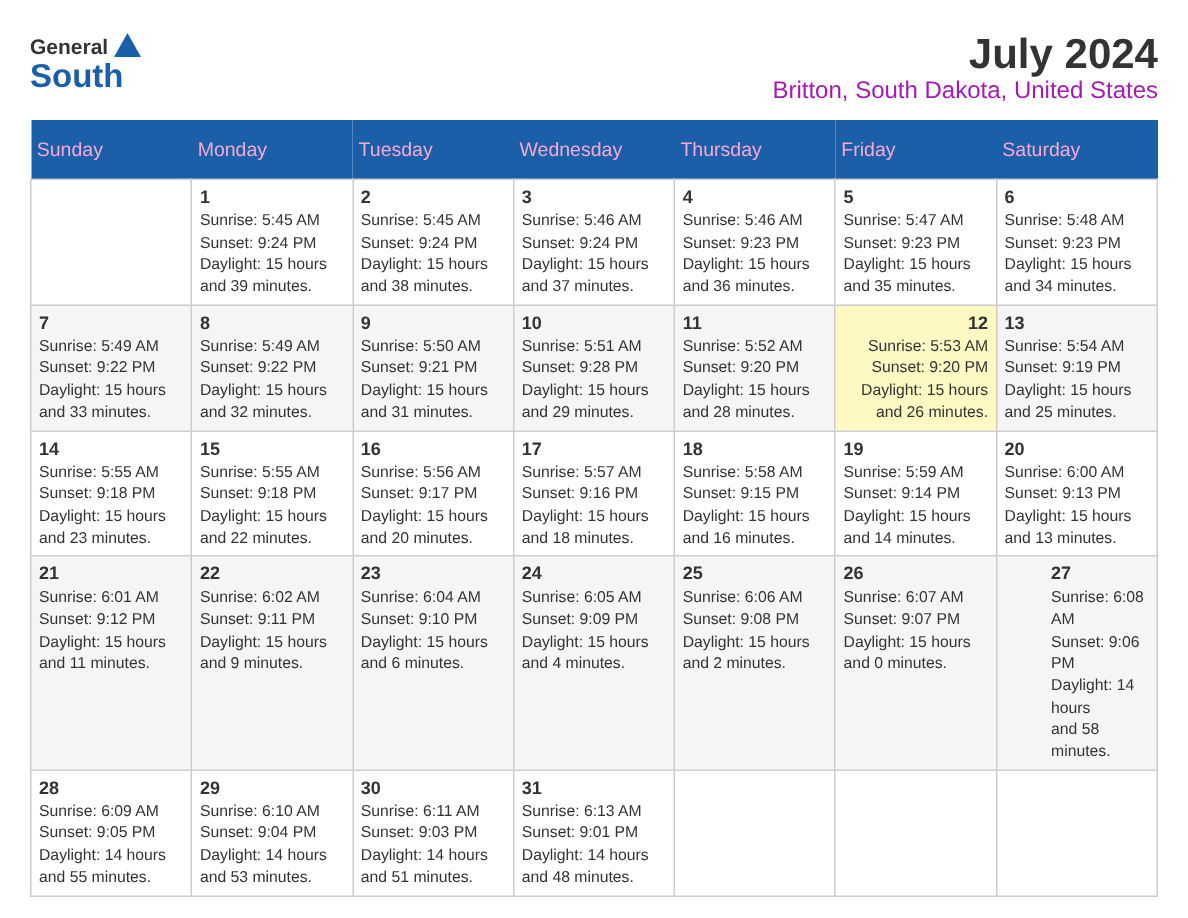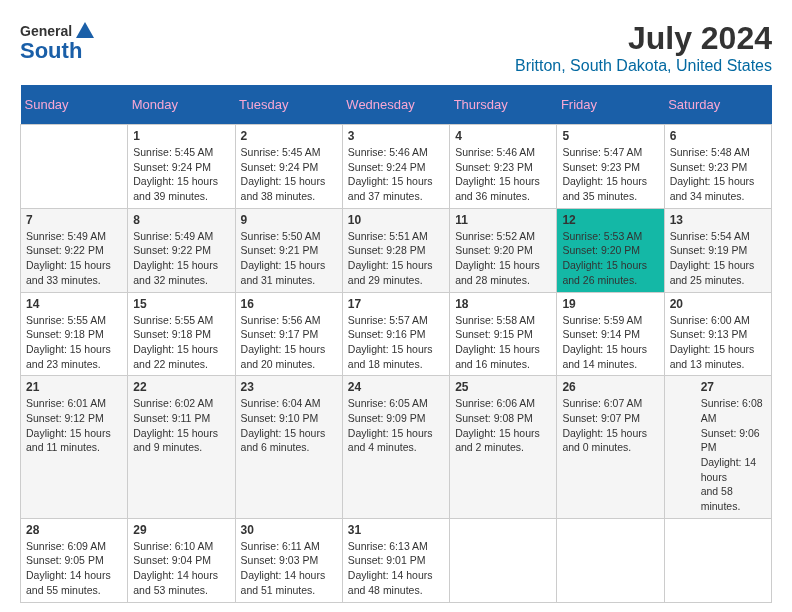--- a/index.html
+++ b/index.html
@@ -22,27 +22,27 @@
       align-items: flex-start;
     }
     .logo-row {
       display: flex;
       align-items: center;
     }
     .title-section {
       text-align: right;
     }
     .month-title {
-      font-size: 32px;
+      font-size: 28px;
       font-weight: bold;
       color: #333;
     }
     .location {
       font-size: 16px;
-      color: #0369a1;
+      color: #a21caf;
     }
     .calendar {
       width: 100%;
       border-collapse: collapse;
       font-size: 11px;
     }
     .calendar th {
       background-color: #1a5fa8;
       color: #f9a8d4;
       padding: 12px 4px;
@@ -183,21 +183,21 @@
 Daylight: 15 hours
 and 29 minutes.</div>
         </td>
         <td style="background: rgb(245, 245, 245);">
           <span class="day-number">11</span>
           <div class="day-info" style="white-space: pre-line;">Sunrise: 5:52 AM
 Sunset: 9:20 PM
 Daylight: 15 hours
 and 28 minutes.</div>
         </td>
-        <td style="background: #14b8a6;">
+        <td style="background: #fef9c3; text-align: right;">
           <span class="day-number">12</span>
           <div class="day-info" style="white-space: pre-line;">Sunrise: 5:53 AM
 Sunset: 9:20 PM
 Daylight: 15 hours
 and 26 minutes.</div>
         </td>
         <td style="background: rgb(245, 245, 245);">
           <span class="day-number">13</span>
           <div class="day-info" style="white-space: pre-line;">Sunrise: 5:54 AM
 Sunset: 9:19 PM

